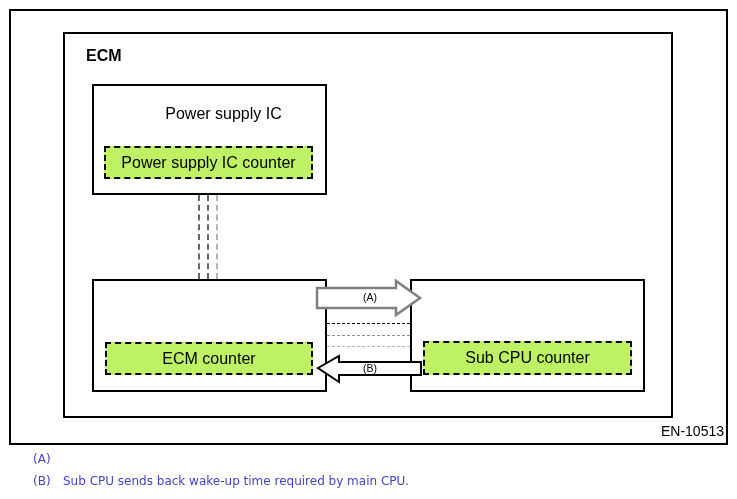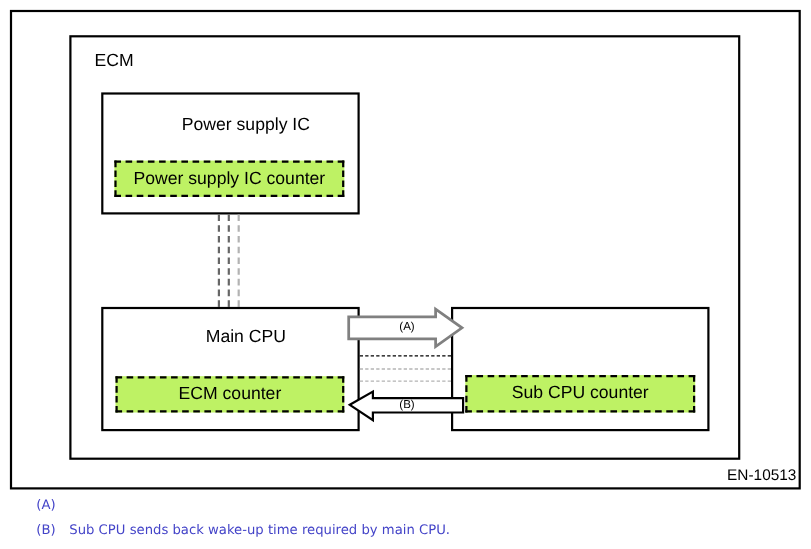--- a/index.html
+++ b/index.html
@@ -6,21 +6,21 @@
   .canvas {
     position: relative; width: 737px; height: 499px;
     background: #ffffff; overflow: hidden;
     font-family: "Liberation Sans", sans-serif;
     color: var(--line, #000);
   }
   .abs { position: absolute; box-sizing: border-box; }
   .frame   { left: 9px;  top: 9px;  width: 719px; height: 436px; border: 2px solid var(--line,#000); }
   .ecm-box { left: 63px; top: 32px; width: 610px; height: 386px; border: 2.5px solid var(--line,#000); }
   .label { font-size: 16px; line-height: 20px; white-space: nowrap; }
-  .ecm-label { left: 86px; top: 46px; }
+  .ecm-label { left: 86px; top: 46px; font-weight: bold; }
 
   .solid-box { border: 2.5px solid var(--line,#000); background: #fff; } 
   .box-psu  { left: 92px;  top: 84px;  width: 235px; height: 111px; }
   .box-main { left: 92px;  top: 279px; width: 235px; height: 113px; }
   .box-sub  { left: 410px; top: 279px; width: 235px; height: 113px; }
 
   .box-title { text-align: center; padding-left: 28px; }
   .psu-label  { left: 92px;  top: 104px; width: 235px; }
   .main-label { left: 92px;  top: 297px; width: 235px; }
   .sub-label  { left: 410px; top: 297px; width: 235px; }
@@ -74,21 +74,20 @@
 
   <div class="abs solid-box box-psu"></div>
   <div class="abs label box-title psu-label">Power supply IC</div>
   <div class="abs counter psu-counter">Power supply IC counter</div>
 
   <div class="abs vdash vdash1"></div>
   <div class="abs vdash vdash2"></div>
   <div class="abs vdash vdash3"></div>
 
   <div class="abs solid-box box-main"></div>
-  <div class="abs label box-title main-label">Main CPU</div>
   <div class="abs counter ecm-counter">ECM counter</div>
 
   <div class="abs solid-box box-sub"></div>
   <div class="abs counter sub-counter">Sub CPU counter</div>
 
   <div class="abs hdash hdash1"></div>
   <div class="abs hdash hdash2"></div>
   <div class="abs hdash hdash3"></div>
 
   <svg class="abs arrow-svg" viewBox="0 0 737 499">

